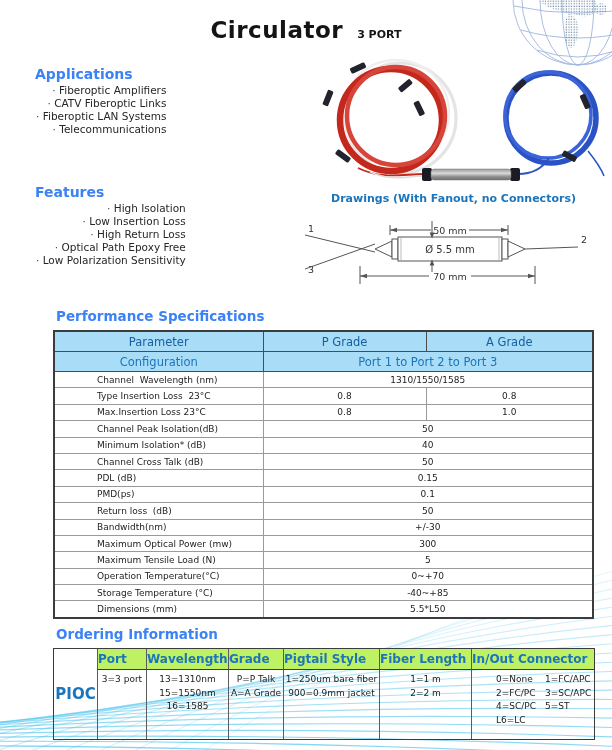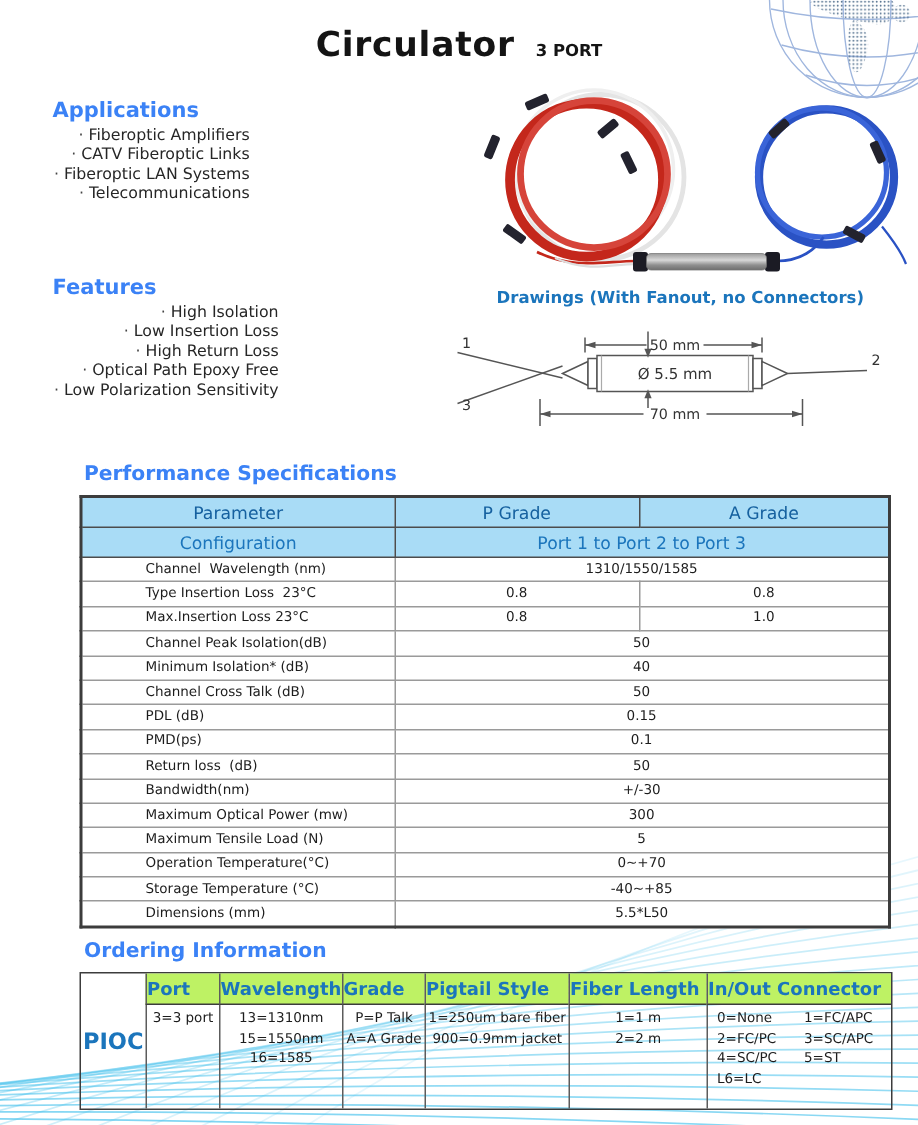--- a/index.html
+++ b/index.html
@@ -42,21 +42,21 @@
   .order{left:53px;top:648px;width:540px;height:90px;border:1.6px solid #3c3c3c;
          display:grid;grid-template-columns:43px 49px 82px 55px 96px 92px 1fr;
          grid-template-rows:21px 1fr;background:transparent;}
   .order .model{grid-column:1;grid-row:1/3;display:flex;align-items:center;justify-content:center;
                 color:#1B75BC;font-weight:bold;font-size:15px;}
   .order .oh{background:#bef264;color:#1B75BC;font-weight:bold;font-size:12px;text-align:left;
              line-height:20px;border-left:1px solid #5c5c5c;border-bottom:1.4px solid #3c3c3c;
              white-space:nowrap;overflow:hidden;}
   .order .ob{border-left:1px solid #5c5c5c;font-size:9px;line-height:13.5px;padding-top:3px;
              text-align:center;color:#1c1c1c;}
-  .order .conn{display:flex;text-align:left;padding-left:6px;}
+  .order .conn{display:flex;text-align:left;padding-left:24px;}
   .order .conn .conn-col{width:50%;}
 
   svg text{font-family:"DejaVu Sans","Liberation Sans",sans-serif;}
 </style>
 </head>
 <body>
 
 <div class="page">
 
   <svg id="swoosh" width="612" height="750">

